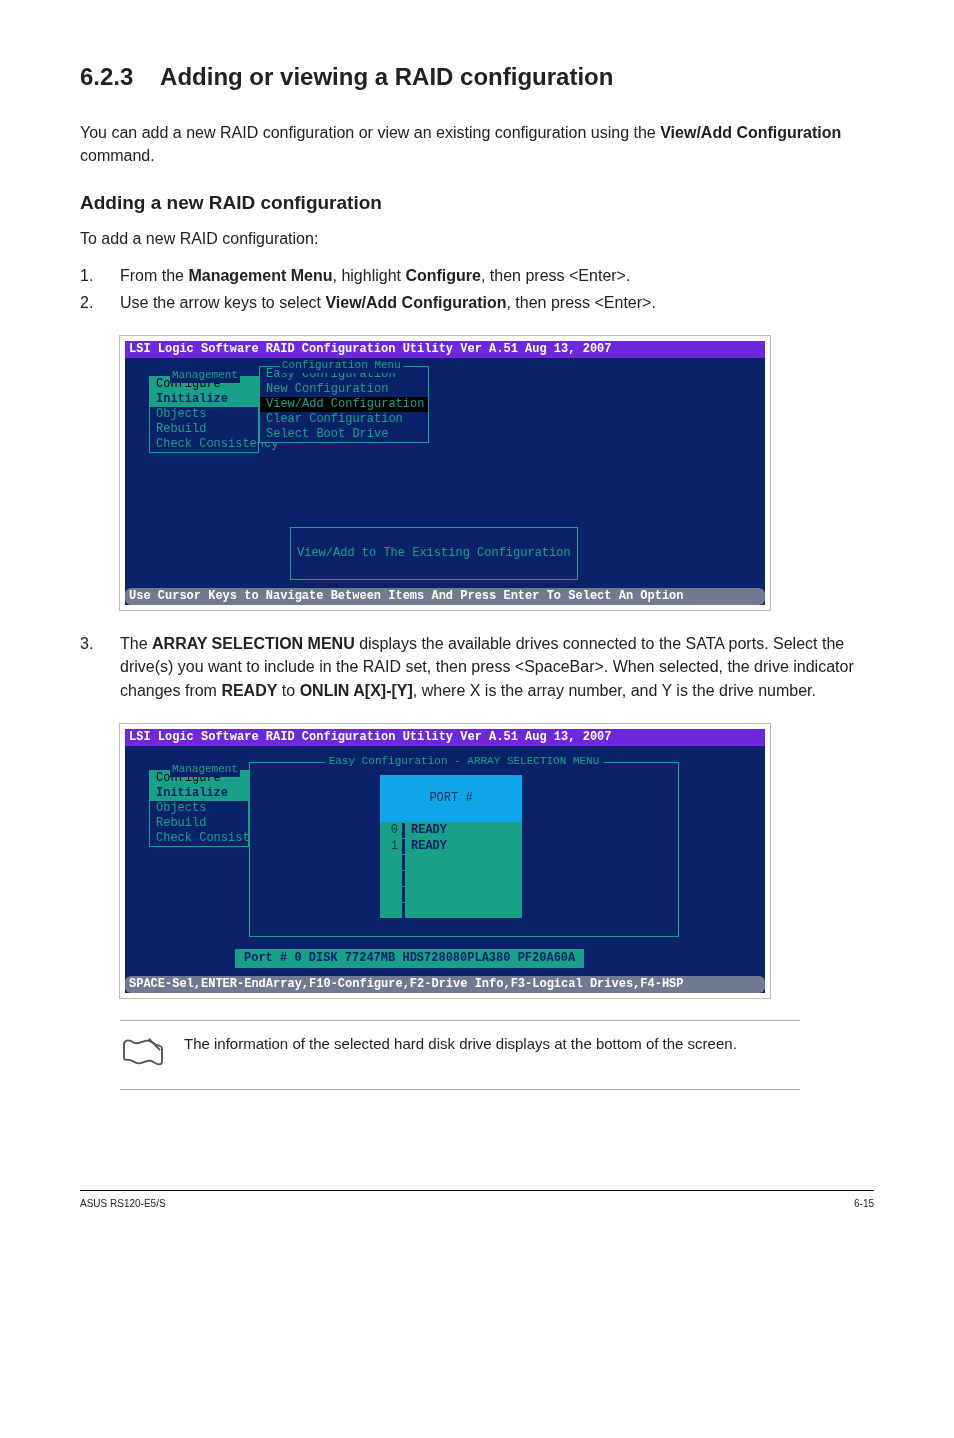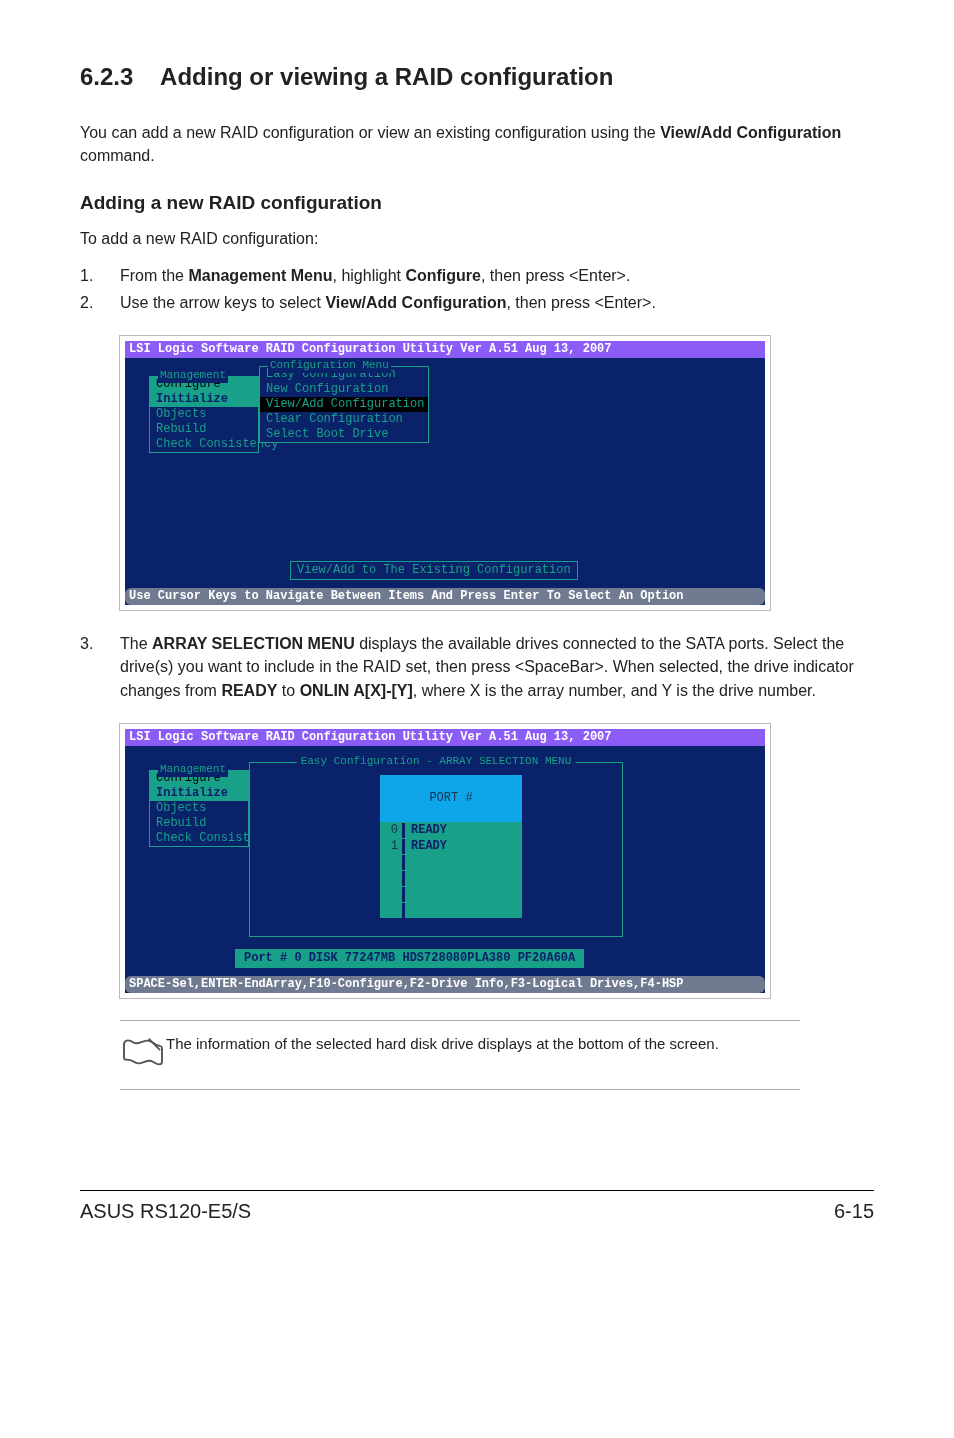--- a/index.html
+++ b/index.html
@@ -46,21 +46,21 @@
   }
   .term {
     background: #0a2269;
     color: #c8c8c8;
     font-family: "Courier New", monospace;
     font-size: 12px;
     line-height: 1.25;
     position: relative;
   }
   .term-title {
-    background: #8b5cf6;
+    background: #6d28d9;
     color: #fff;
     font-weight: bold;
     padding: 1px 4px;
     white-space: nowrap;
     overflow: hidden;
   }
   .term-body {
     position: relative;
     height: 230px;
   }
@@ -78,21 +78,21 @@
     border-radius: 6px;
   }
   .box {
     position: absolute;
     border: 1px solid #19a089;
     background: #0a2269;
   }
   .box-label {
     position: absolute;
     top: -8px;
-    left: 8px;
+    left: 20px;
     background: #0a2269;
     color: #19a089;
     padding: 0 2px;
     font-size: 11px;
   }
   .menu-item {
     color: #19a089;
     padding: 0 6px;
     white-space: nowrap;
   }
@@ -106,21 +106,21 @@
     color: #19a089;
   }
   .menu-item.hl2 {
     background: #19a089;
     color: #000;
   }
   .center-box {
     position: absolute;
     border: 1px solid #19a089;
     color: #19a089;
-    padding: 1px 6px;
+    padding: 18px 6px;
     white-space: nowrap;
   }
   .bottom-status {
     position: absolute;
     border: 1px solid #19a089;
     background: #19a089;
     color: #0a2269;
     padding: 1px 8px;
     white-space: nowrap;
     font-weight: bold;
@@ -165,38 +165,39 @@
     background: #19a089;
     color: #0a2269;
     padding-left: 6px;
     font-weight: bold;
     border-left: 3px solid #0a2269;
   }
   .port-val.empty { min-height: 15px; }
   .note-row {
     display: flex;
     align-items: flex-start;
+    gap: 18px;
     margin: 8px 0 18px 40px;
     border-top: 1px solid #aaa;
     border-bottom: 1px solid #aaa;
     padding: 12px 8px 12px 0;
     width: 680px;
   }
   .note-icon {
     width: 46px;
     flex-shrink: 0;
   }
   .note-text { flex: 1; font-size: 15px; }
   .page-footer {
     display: flex;
     justify-content: space-between;
     border-top: 1px solid #000;
     margin-top: 100px;
     padding-top: 6px;
-    font-size: 20px;
+    font-size: 10px;
   }
   b { font-weight: bold; }
 </style>
 </head>
 <body>
 
 <h2 class="section-title">
   <span>6.2.3</span>&nbsp;&nbsp;&nbsp;&nbsp;<span>Adding or viewing a RAID configuration</span>
 </h2>
 
@@ -267,21 +268,21 @@
 
       <div class="box" style="left:24px; top:24px; width:100px;">
         <div class="box-label">Management</div>
         <div class="menu-item hl2">Configure</div>
         <div class="menu-item sel">Initialize</div>
         <div class="menu-item">Objects</div>
         <div class="menu-item">Rebuild</div>
         <div class="menu-item">Check Consist</div>
       </div>
 
-      <div class="array-frame" style="left:124px; top:16px; width:374px; height:175px;">
+      <div class="array-frame" style="left:124px; top:16px; width:430px; height:175px;">
         <div class="array-label">Easy Configuration - ARRAY SELECTION MENU</div>
 
         <div class="port-table" style="left:130px; top:12px;">
           <div class="port-head">PORT #</div>
           <div class="port-cell">
             <div class="port-num">0</div>
             <div class="port-val">READY</div>
           </div>
           <div class="port-cell">
             <div class="port-num">1</div>

